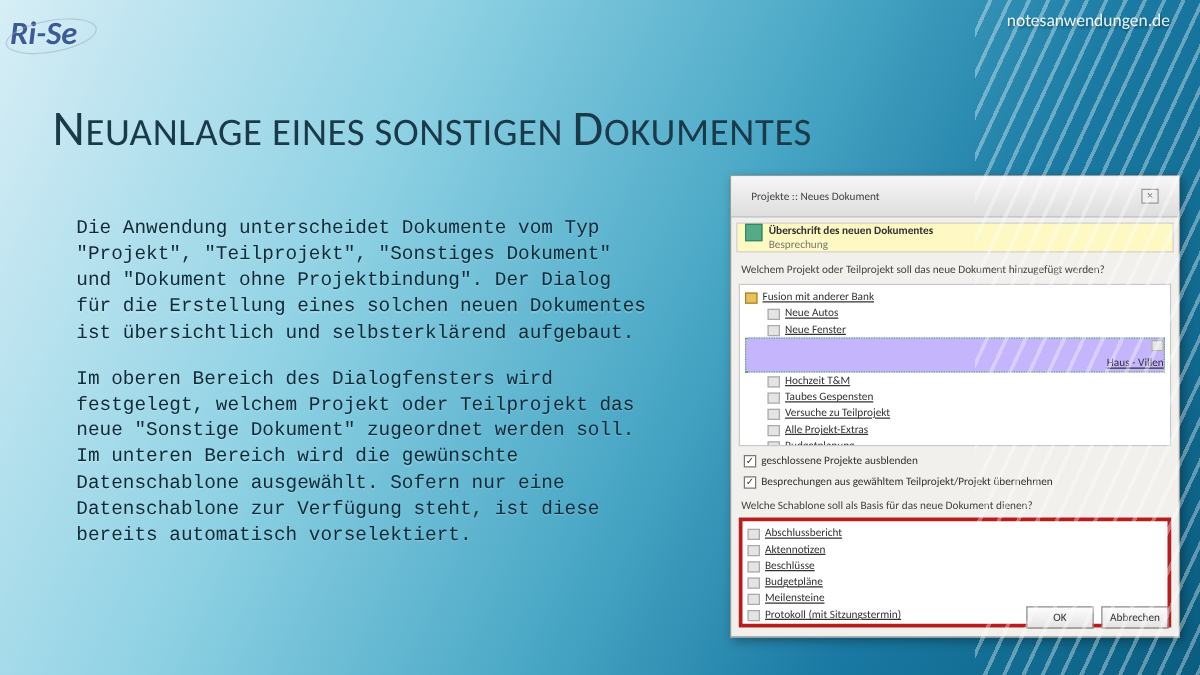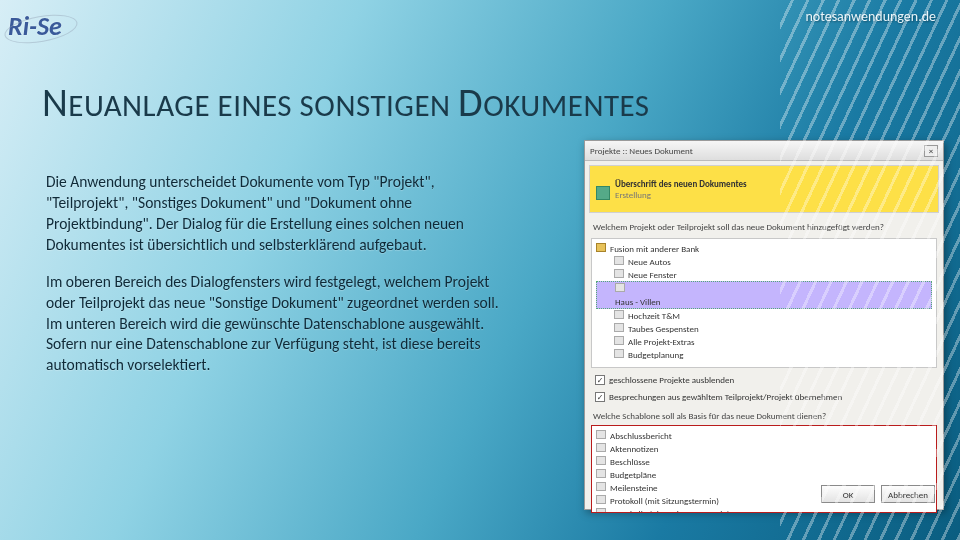--- a/index.html
+++ b/index.html
@@ -25,63 +25,64 @@
     position: absolute; top: 8px; right: 24px; color: #eaf6fb; font-size: 14px;
     text-shadow: 1px 1px 2px rgba(0,0,0,.4);
   }
   .title {
     position: absolute; left: 42px; top: 78px; right: 42px;
     color: #1a3a4a; font-weight: 400; letter-spacing: .5px;
     font-size: 31px;
   }
   .title .cap { font-size: 40px; }
   .body {
-    position: absolute; left: 46px; top: 172px; width: 460px;
+    position: absolute; left: 61px; top: 172px; width: 460px;
     color: #0f2a38; font-size: 15.5px; line-height: 1.35;
     text-shadow: 0 1px 1px rgba(255,255,255,.25);
+    font-family: Liberation Mono, monospace;
   }
   .body p { margin-bottom: 16px; }
 
   
   .dialog {
     position: absolute; right: 16px; top: 140px;
     width: 360px; height: 370px;
     background: #f1f0ec; border: 1px solid #9a9a9a;
     box-shadow: 2px 3px 8px rgba(0,0,0,.35);
     font-size: 9px; color: #333;
   }
   .dlg-titlebar {
-    height: 20px; background: linear-gradient(#f6f6f6,#dedede);
+    height: 33px; background: linear-gradient(#f6f6f6,#dedede);
     border-bottom: 1px solid #bbb; display:flex; align-items:center;
-    padding: 0 5px; justify-content: space-between;
+    padding: 0 16px; justify-content: space-between;
   }
   .dlg-titlebar .t { font-size: 9px; color:#444; }
   .dlg-x { width:14px; height:12px; border:1px solid #999; background:#eee; text-align:center; line-height:10px; font-size:9px; }
   .dlg-head {
-    background:#fde047; margin:4px; padding:12px 6px; border:1px solid #d0d0d0;
-    display:flex; align-items:flex-end; gap:5px;
+    background:#fef9c3; margin:4px; padding:0 6px; border:1px solid #d0d0d0;
+    display:flex; align-items:flex-start; gap:5px;
   }
   .dlg-head .ico { width:14px; height:14px; background:#5a8; border:1px solid #386; }
   .dlg-q { padding: 4px 8px; font-size:9px; color:#444; }
   .dlg-q b { font-weight:400; }
   .dlg-tree {
     margin: 2px 6px; background:#fff; border:1px solid #c8c8c8;
     height: 130px; overflow:hidden; padding: 3px 4px;
   }
-  .tree-item { display:flex; align-items:flex-start; gap:4px; padding:1px 0; }
+  .tree-item { display:flex; align-items:flex-end; gap:4px; padding:1px 0;text-decoration:underline; }
   .tree-item.sub { padding-left: 18px; }
   .tree-item.sel { background:#c4b5fd; border:1px dotted #5a7;flex-direction:column; }
   .tico { width:10px; height:9px; }
   .ic-f { background:#e7c25a; border:1px solid #a8832a; }
   .ic-d { background:#e4e4e4; border:1px solid #aaa; }
   .chk-row { padding: 4px 10px 2px; display:flex; align-items:center; gap:4px; }
   .chk { width:10px; height:10px; border:1px solid #777; background:#fff; display:inline-flex; align-items:center; justify-content:center; font-size:8px; color:#333; }
   .dlg-q2 { padding: 6px 8px 2px; font-size:9px; color:#444; }
   .dlg-list {
-    margin: 2px 6px; background:#fff; border:1px solid #b91c1c;
+    margin: 2px 6px; background:#fff; border:3px solid #b91c1c;
     height: 88px; overflow:hidden; padding: 3px 4px;
   }
   .dlg-buttons {
     position:absolute; bottom:6px; right:8px; display:flex; gap:6px;
   }
   .btn {
     min-width:54px; height:18px; border:1px solid #8a8a8a;
     background:linear-gradient(#fdfdfd,#e3e3e3); font-size:9px;
     display:flex; align-items:center; justify-content:center;
   }
@@ -109,21 +110,21 @@
 
   <div class="dialog">
     <div class="dlg-titlebar">
       <span class="t">Projekte :: Neues Dokument</span>
       <span class="dlg-x">×</span>
     </div>
     <div class="dlg-head">
       <span class="ico"></span>
       <div>
         <div style="font-weight:600">Überschrift des neuen Dokumentes</div>
-        <div style="color:#777">Erstellung</div>
+        <div style="color:#777">Besprechung</div>
       </div>
     </div>
     <div class="dlg-q">
       <span>Welchem </span><b>Projekt oder Teilprojekt</b><span> soll das neue Dokument hinzugefügt werden?</span>
     </div>
     <div class="dlg-tree" id="tree">
         <div class="tree-item">
           <span class="tico ic-f"></span>
           <span>Fusion mit anderer Bank</span>
         </div>
@@ -139,20 +140,24 @@
           <span class="tico ic-d"></span>
           <span>Haus - Villen</span>
         </div>
         <div class="tree-item sub">
           <span class="tico ic-d"></span>
           <span>Hochzeit T&amp;M</span>
         </div>
         <div class="tree-item sub">
           <span class="tico ic-d"></span>
           <span>Taubes Gespensten</span>
+        </div>
+        <div class="tree-item sub">
+          <span class="tico ic-d"></span>
+          <span>Versuche zu Teilprojekt</span>
         </div>
         <div class="tree-item sub">
           <span class="tico ic-d"></span>
           <span>Alle Projekt-Extras</span>
         </div>
         <div class="tree-item sub">
           <span class="tico ic-d"></span>
           <span>Budgetplanung</span>
         </div>
       </div>

